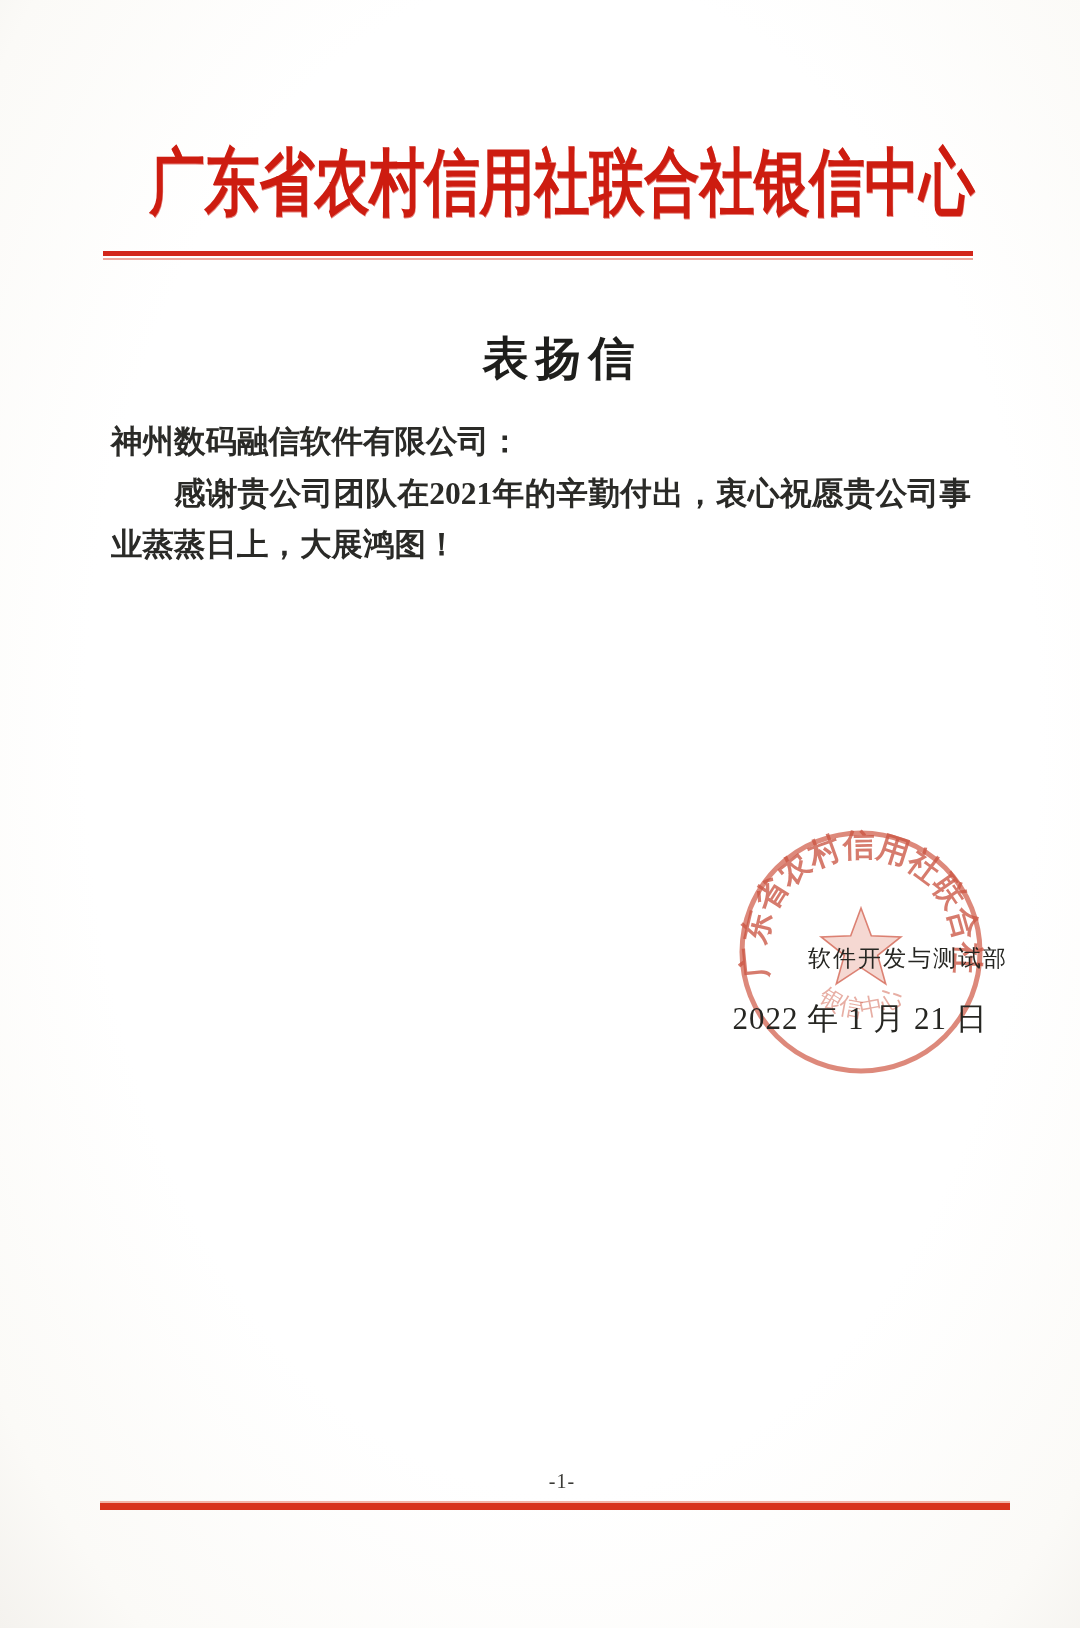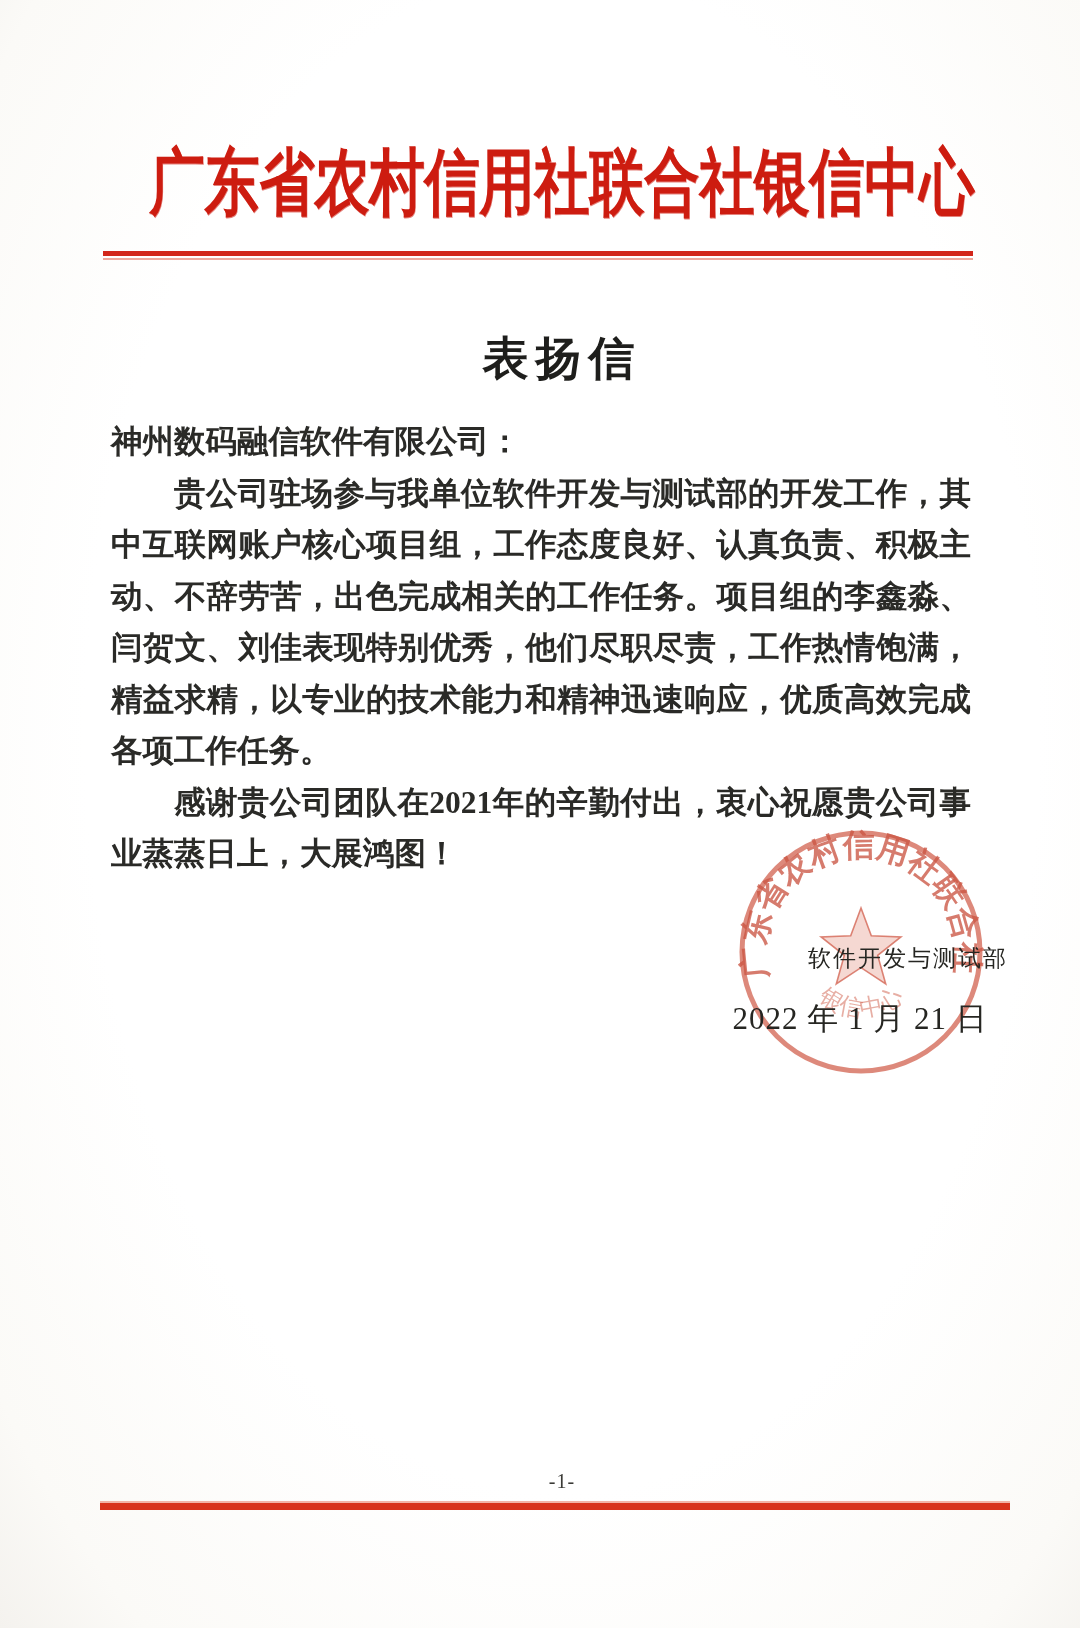--- a/index.html
+++ b/index.html
@@ -116,21 +116,20 @@
 <div class="page">
 
   <div class="letterhead">广东省农村信用社联合社银信中心</div>
 
   <div class="header-rule"></div>
 
   <div class="doc-title">表扬信</div>
 
   <div class="letter-body">
     <p>神州数码融信软件有限公司：</p>
-    <p class="indent">贵公司驻场参与我单位软件开发与测试部的开发工作，其中互联网账户核心项目组，工作态度良好、认真负责、积极主动、不辞劳苦，出色完成相关的工作任务。项目组的李鑫淼、闫贺文、刘佳表现特别优秀，他们尽职尽责，工作热情饱满，精益求精，以专业的技术能力和精神迅速响应，优质高效完成各项工作任务。</p>
     <p class="indent">感谢贵公司团队在2021年的辛勤付出，衷心祝愿贵公司事业蒸蒸日上，大展鸿图！</p>
   </div>
 
   <svg class="stamp" viewBox="0 0 252 252" xmlns="http://www.w3.org/2000/svg" aria-hidden="true">
     <defs>
       <path id="ring-path" d="M 33.3 150.9 A 96 96 0 1 1 218.7 150.9" fill="none"></path>
       <path id="bottom-path" d="M 83.2 173.6 A 64 64 0 0 0 168.8 173.6" fill="none"></path>
     </defs>
     <circle cx="126" cy="126" r="119" fill="none" stroke="rgba(206,84,64,0.75)" stroke-width="5"></circle>
     <polygon points="126,82 136.3,109.8 165.9,111 142.7,129.4 150.7,158 126,141.6 101.3,158 109.3,129.4 86.1,111 115.7,109.8" fill="rgba(214,100,80,0.28)" stroke="rgba(205,80,60,0.75)" stroke-width="1.6"></polygon>

